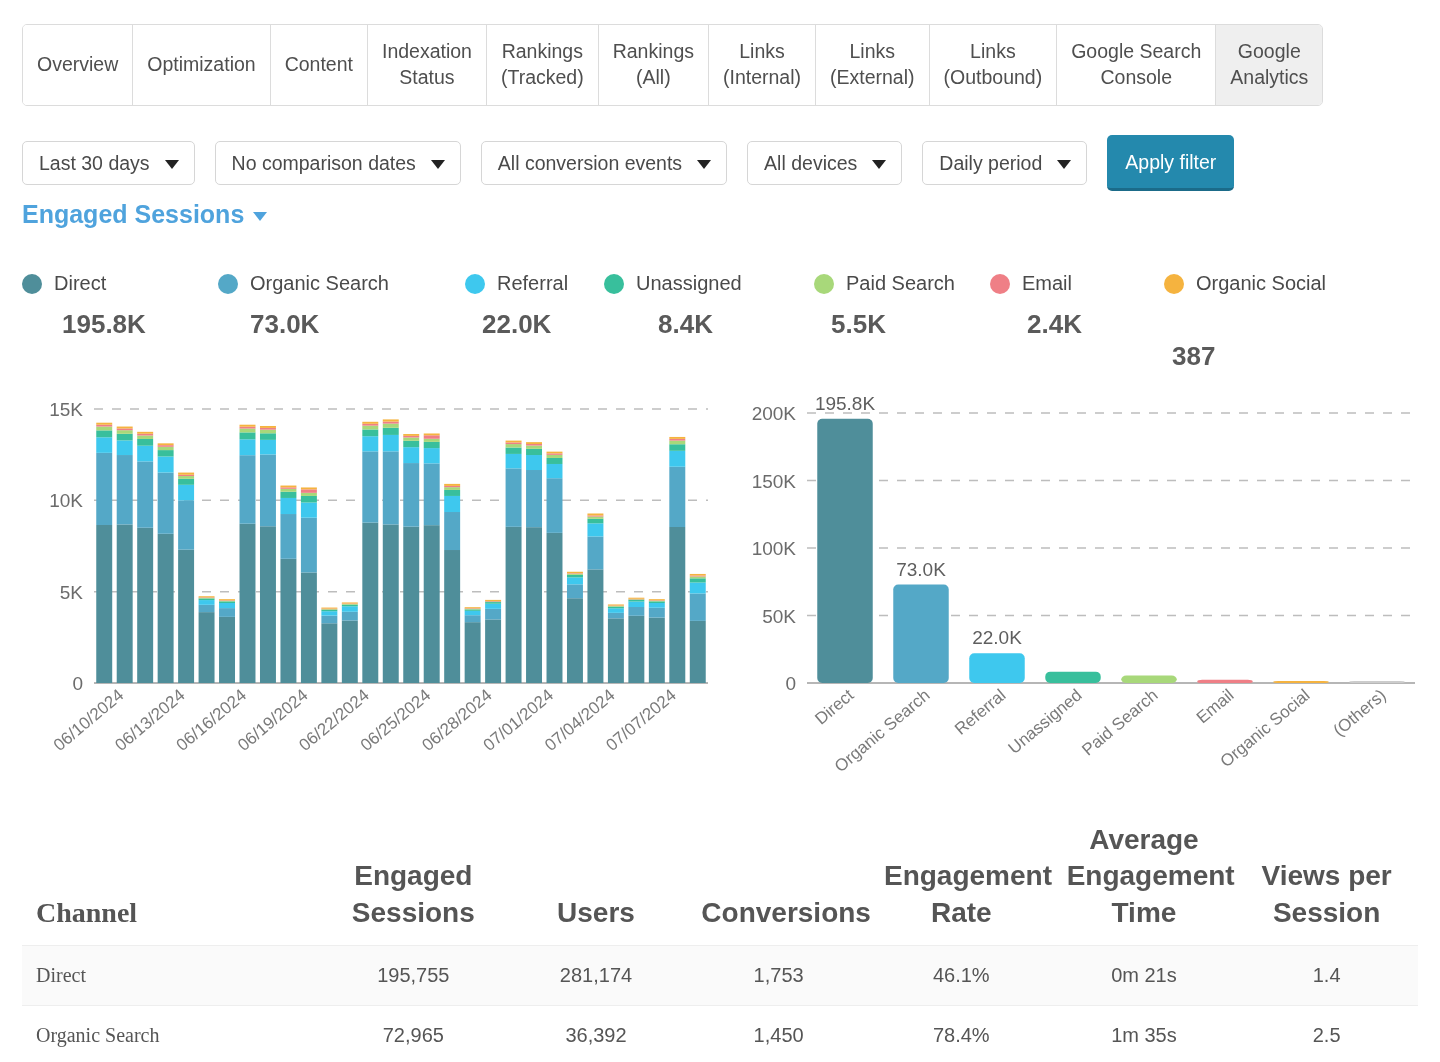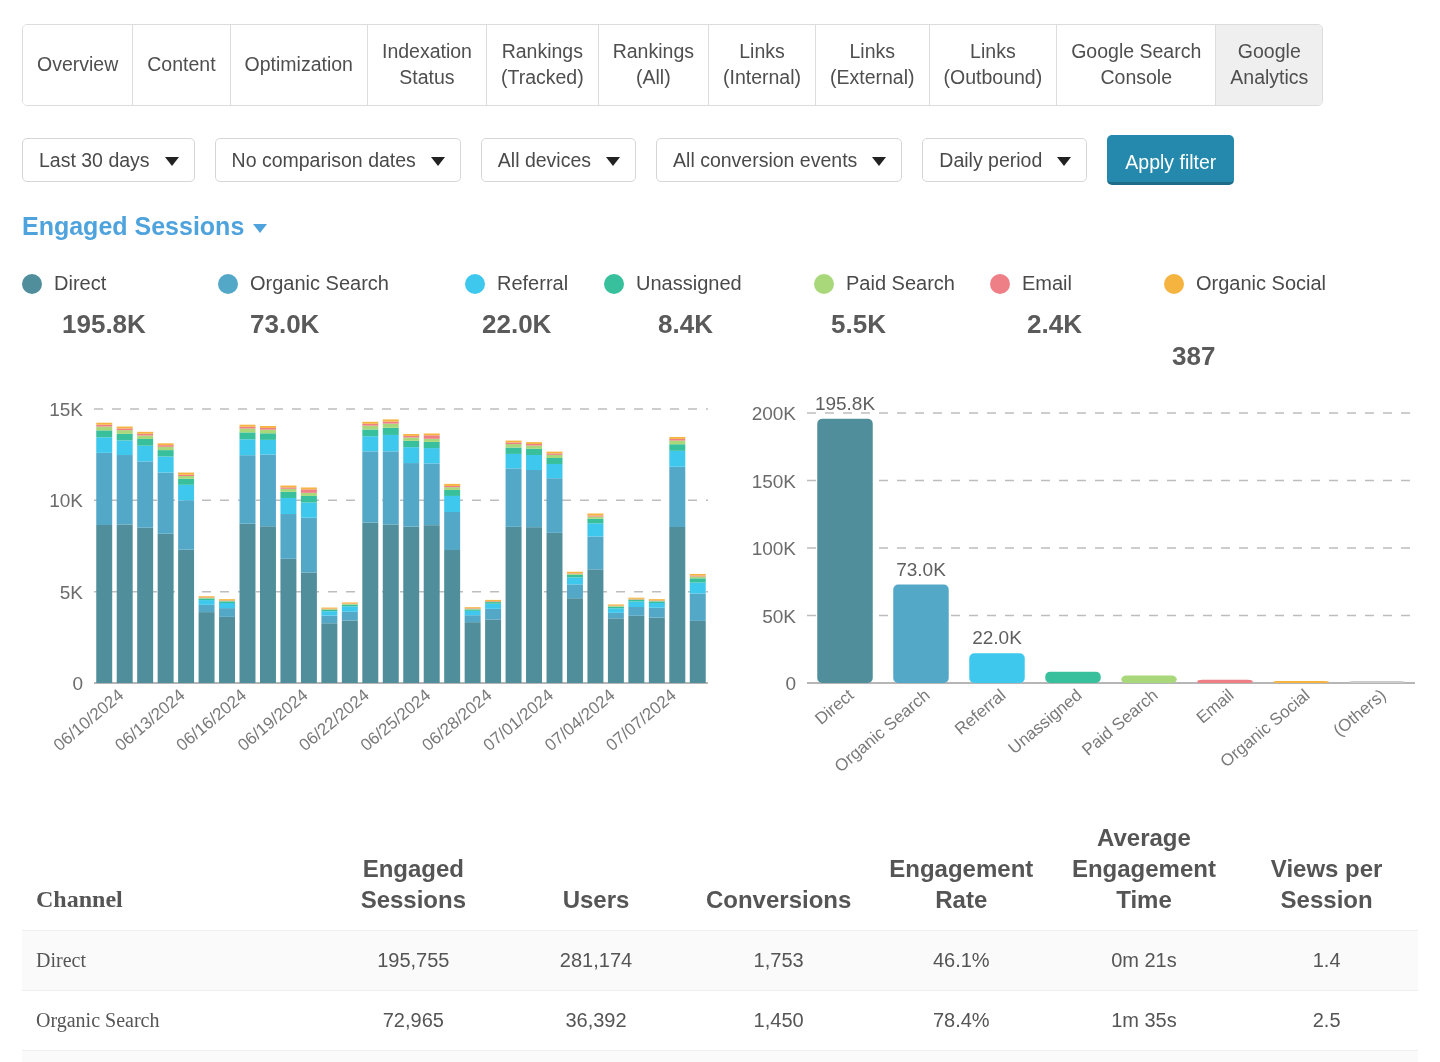--- a/index.html
+++ b/index.html
@@ -57,35 +57,35 @@
   }
   .caret {
     position: absolute; right: 15px; top: 50%;
     width: 0; height: 0;
     margin-top: -3px;
     border-left: 7px solid transparent;
     border-right: 7px solid transparent;
     border-top: 9px solid #222;
   }
   .btn-apply {
-    height: 50px;
+    height: 56px;
     background: #2489ad;
     border: none;
     border-bottom: 3px solid #1b6b89;
     border-radius: 5px;
     color: #fff;
     font-size: 19.5px;
     font-family: "Liberation Sans", sans-serif;
     padding: 16px 18px;
     cursor: pointer;
   }
 
   
   .metric-title {
-    position: absolute; left: 22px; top: 212px;
+    position: absolute; left: 22px; top: 200px;
     font-size: 25px;
     font-weight: bold;
     color: #4fa3dd;
     cursor: pointer;
     display: flex; align-items: center; gap: 9px;
   }
   .metric-title .tcaret {
     width:0;height:0;
     border-left:7px solid transparent;
     border-right:7px solid transparent;
@@ -113,41 +113,41 @@
   .chart-right { position: absolute; left: 735px; top: 385px; width: 690px; height: 400px; }
 
   .axis-label { font-size: 19px; fill: #6b6b6b; font-family: "Liberation Sans", sans-serif; }
   .tick-rot  { font-size: 17px; fill: #7a7a7a; font-family: "Liberation Sans", sans-serif; }
   .bar-label { font-size: 19px; fill: #5e5e5e; font-family: "Liberation Sans", sans-serif; }
 
   
   .table { position: absolute; left: 22px; top: 812px; width: 1396px; }
   table { border-collapse: collapse; width: 100%; table-layout: fixed; }
   th {
-    font-size: 24px; font-weight: bold; color: #555;
+    font-size: 28px; font-weight: bold; color: #555;
     padding: 10px 14px 14px 14px;
     vertical-align: bottom;
     line-height: 1.3;
   }
   td {
     font-size: 20px; color: #555;
     padding: 18px 14px;
     border-top: 1px solid #eee;
   }
   th.c0, td.c0 { text-align: left; width: 300px; font-family: Liberation Serif, serif; }
   th.cn, td.cn { text-align: center; }
   tbody tr:nth-child(odd) { background: #fafafa; }
 </style>
 </head>
 <body>
 
 <div class="tabbar" id="tabbar">
     <div class="tab">Overview</div>
+    <div class="tab">Optimization</div>
     <div class="tab">Content</div>
-    <div class="tab">Optimization</div>
     <div class="tab">Indexation
 Status</div>
     <div class="tab">Rankings
 (Tracked)</div>
     <div class="tab">Rankings
 (All)</div>
     <div class="tab">Links
 (Internal)</div>
     <div class="tab">Links
 (External)</div>
@@ -162,25 +162,25 @@
 <div class="filterbar">
   <div class="select">
     <span>Last 30 days</span>
     <span class="caret"></span>
   </div>
   <div class="select">
     <span>No comparison dates</span>
     <span class="caret"></span>
   </div>
   <div class="select">
-    <span>All devices</span>
+    <span>All conversion events</span>
     <span class="caret"></span>
   </div>
   <div class="select">
-    <span>All conversion events</span>
+    <span>All devices</span>
     <span class="caret"></span>
   </div>
   <div class="select">
     <span>Daily period</span>
     <span class="caret"></span>
   </div>
   <button class="btn-apply">Apply filter</button>
 </div>
 
 <div class="metric-title">

